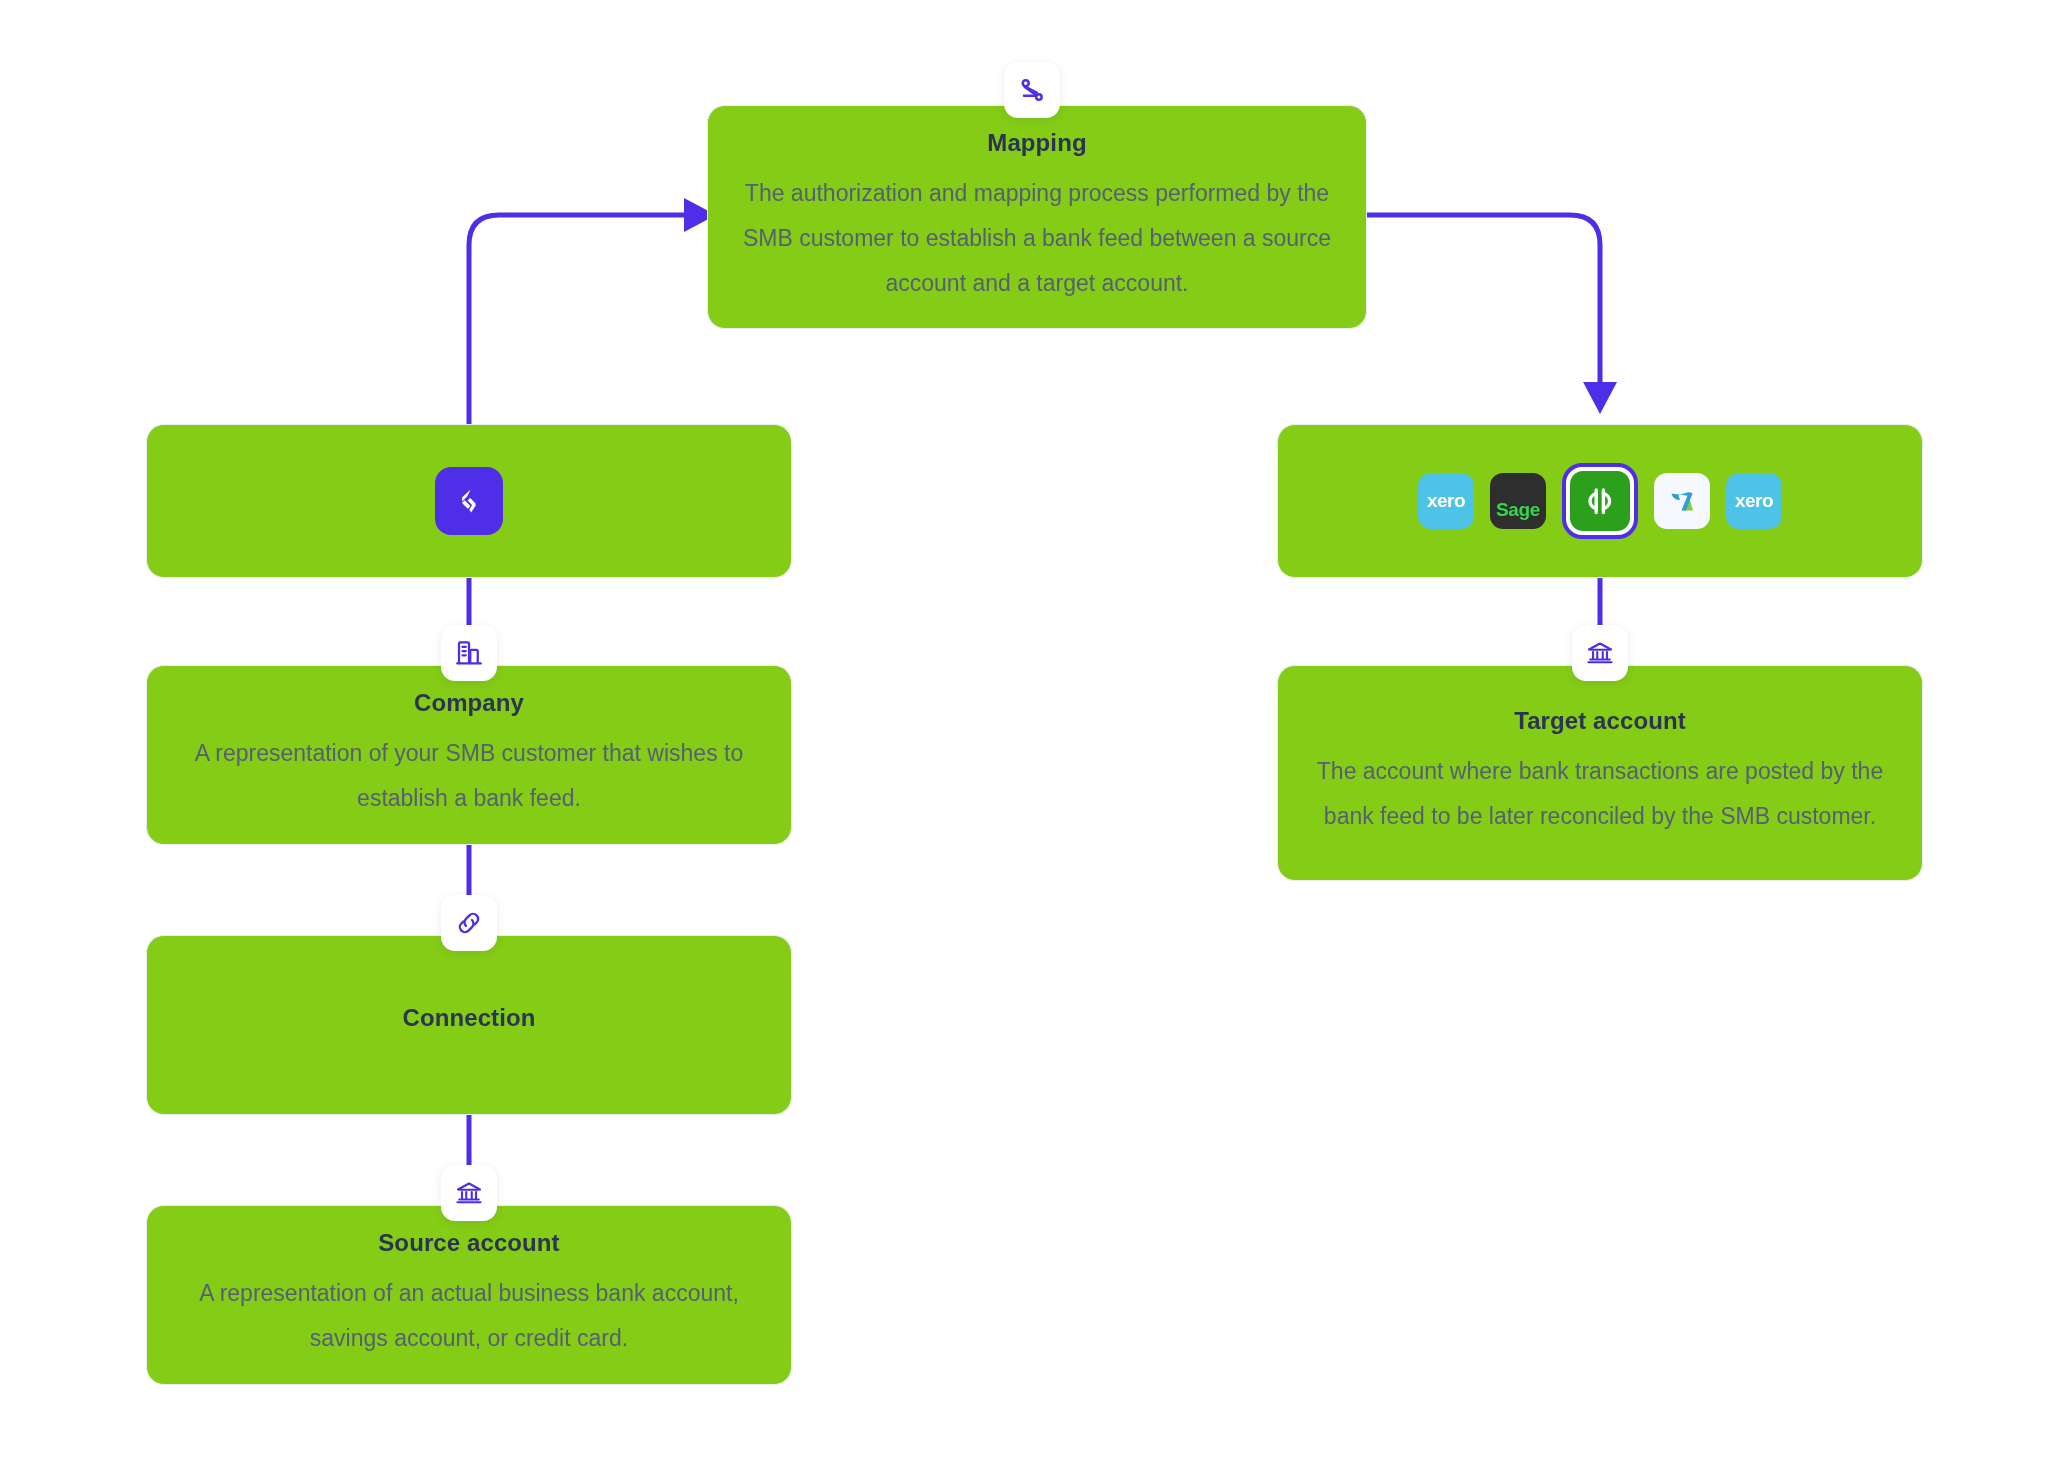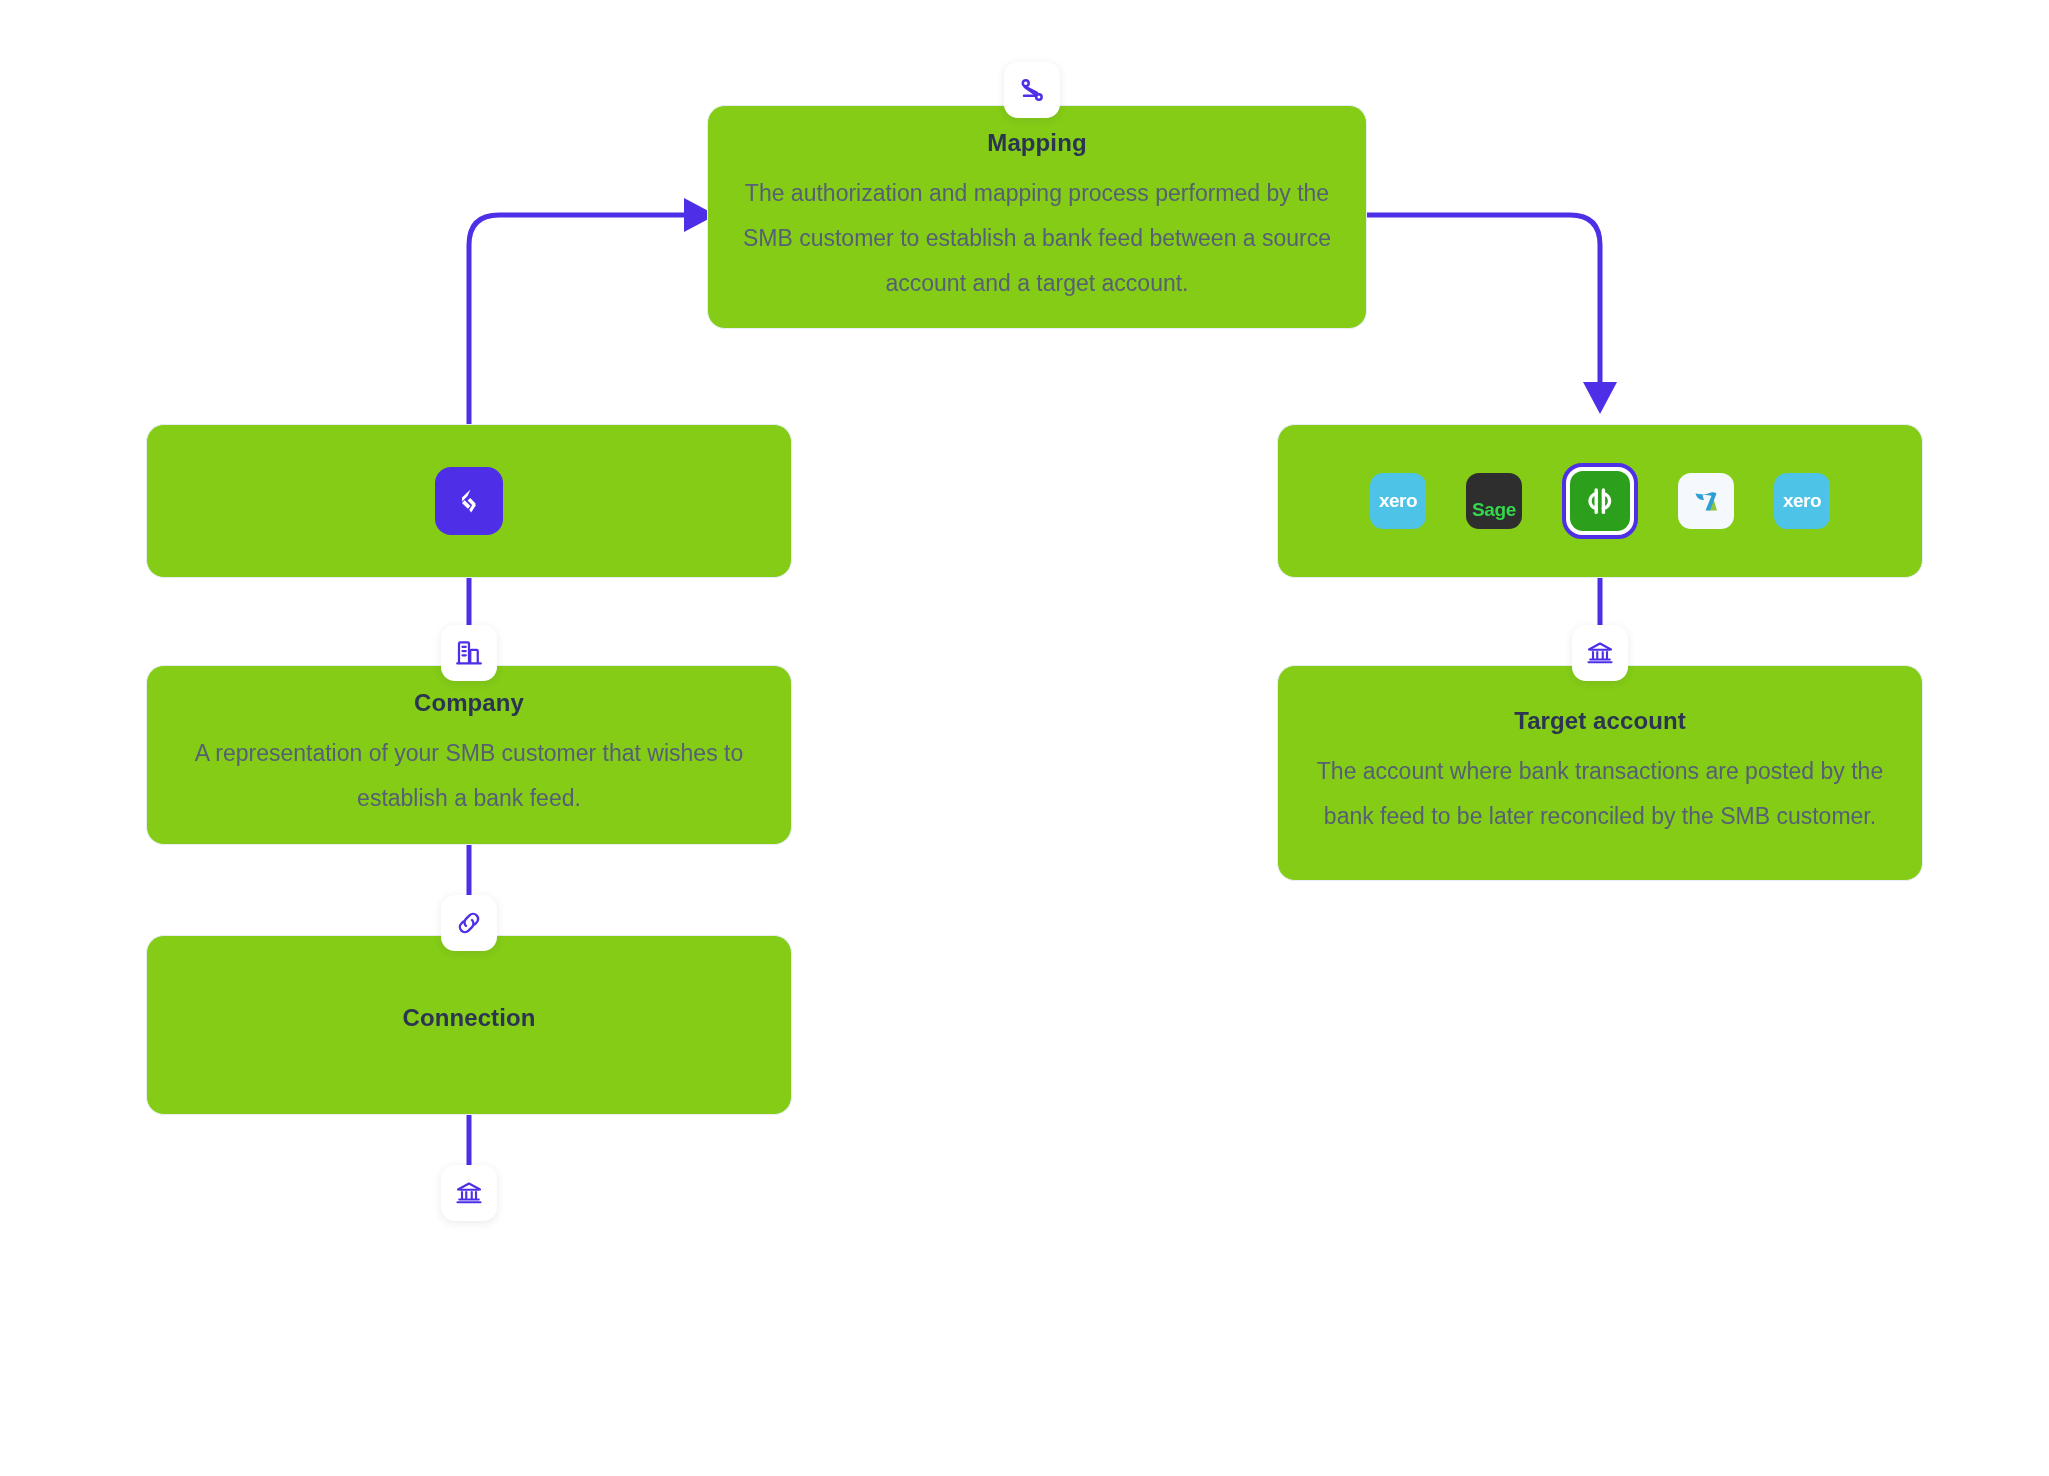--- a/index.html
+++ b/index.html
@@ -71,21 +71,21 @@
     justify-content: center;
     z-index: 6;
   }
   .badge svg { display: block; }
 
   
   .logo-row {
     display: flex;
     align-items: center;
     justify-content: center;
-    gap: 40px;
+    gap: 16px;
   }
   .logo {
     width: 56px;
     height: 56px;
     border-radius: 13px;
     display: flex;
     align-items: center;
     justify-content: center;
     box-sizing: border-box;
     position: relative;
@@ -220,20 +220,24 @@
       <path d="M4.4 9.4 H19.6"></path>
       <path d="M6.4 11.2 V16.6"></path>
       <path d="M9.8 11.2 V16.6"></path>
       <path d="M14.2 11.2 V16.6"></path>
       <path d="M17.6 11.2 V16.6"></path>
       <path d="M4.2 17.2 H19.8"></path>
       <path d="M2.8 19.4 H21.2"></path>
     </svg>
   </div>
 
+  <div class="card" style="left:146px; top:1205px; width:646px; height:180px; padding:22px 34px;">
+    <div class="card-title">Source account</div>
+    <div class="card-desc">A representation of an actual business bank account, savings account, or credit card.</div>
+  </div>
 
   <div class="card" style="left:1277px; top:424px; width:646px; height:154px;">
     <div class="logo-row">
 
       <div class="logo logo-xero">
         <span class="logo-text-xero">xero</span>
       </div>
 
       <div class="logo logo-sage">
         <span class="logo-text-sage">Sage</span>

